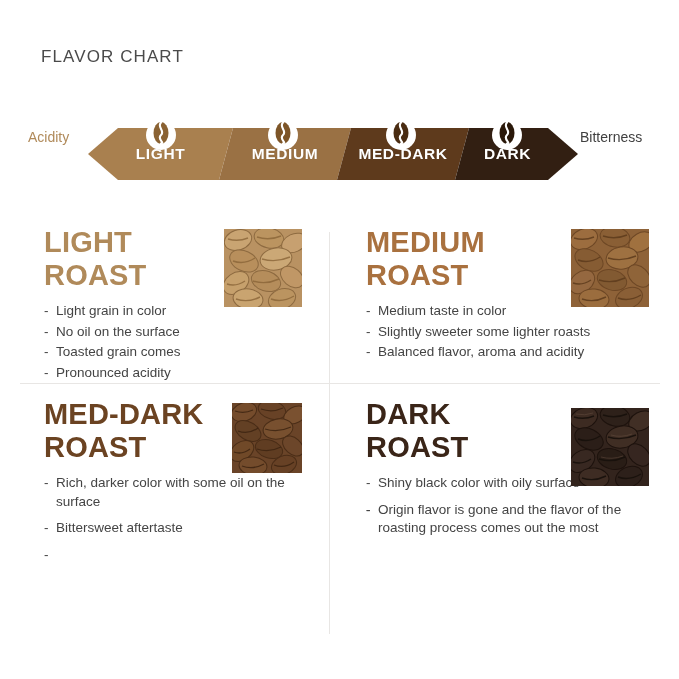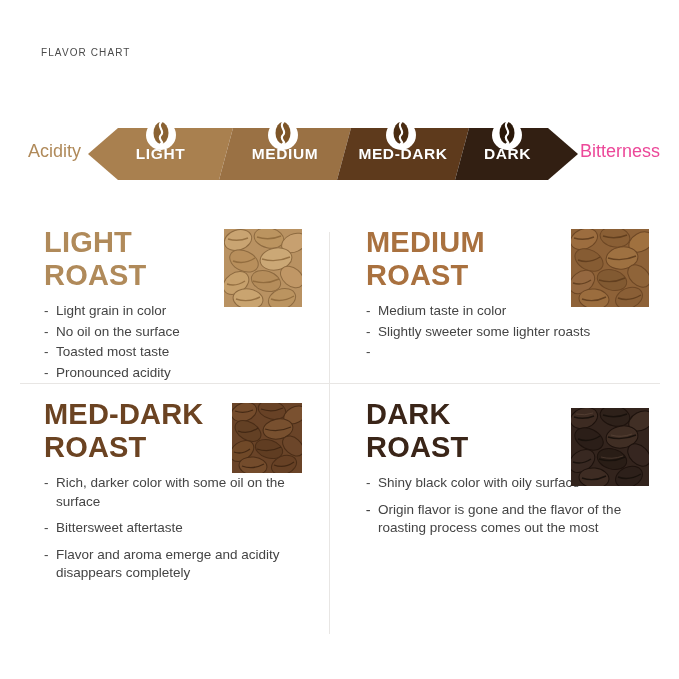--- a/index.html
+++ b/index.html
@@ -19,49 +19,49 @@
     background: #ffffff;
     overflow: hidden;
     box-sizing: border-box;
   }
 
   
   .chart-title {
     position: absolute;
     left: 41px;
     top: 47px;
-    font-size: 10px;
+    font-size: 17px;
     letter-spacing: 1.1px;
     color: #4a4a4a;
     font-weight: 400;
     white-space: nowrap;
   }
 
   
   .spectrum {
     position: absolute;
     left: 28px;
     top: 105px;
     width: 624px;
     height: 78px;
   }
   .spectrum-label {
     position: absolute;
-    top: 38px;
-    font-size: 18px;
+    top: 24px;
+    font-size: 14px;
     line-height: 16px;
     white-space: nowrap;
   }
   .spectrum-label.left {
     left: 0px;
     color: #b08a5a;
   }
   .spectrum-label.right {
     left: 552px;
-    color: #ec4899;
+    color: #404040;
   }
   .spectrum-bar {
     position: absolute;
     left: 60px;
     top: 23px;
     width: 490px;
     height: 52px;
   }
   .spectrum-bar svg {
     display: block;
@@ -228,21 +228,21 @@
 
   <div class="divider-v"></div>
   <div class="divider-h"></div>
 
   <div class="quad quad-q1">
     <div class="quad-heading">LIGHT
 ROAST</div>
     <ul class="quad-list">
       <li><span class="dash">-</span><span>Light grain in color</span></li>
       <li><span class="dash">-</span><span>No oil on the surface</span></li>
-      <li><span class="dash">-</span><span>Toasted most taste</span></li>
+      <li><span class="dash">-</span><span>Toasted grain comes</span></li>
       <li><span class="dash">-</span><span>Pronounced acidity</span></li>
     </ul>
   </div>
 
   <div class="bean-photo photo-q1">
     <svg width="78" height="78" viewBox="0 0 78 78" xmlns="http://www.w3.org/2000/svg">
       <rect width="78" height="78" fill="#b99262"></rect>
       <g stroke="#8d6a40" stroke-width="1">
         <ellipse cx="14" cy="11" rx="14" ry="10" fill="#c9a472" transform="rotate(-18 14 11)"></ellipse>
         <ellipse cx="45" cy="9" rx="15" ry="10" fill="#bb9460" transform="rotate(12 45 9)"></ellipse>
@@ -267,21 +267,21 @@
       </g>
     </svg>
   </div>
 
   <div class="quad quad-q2">
     <div class="quad-heading">MEDIUM
 ROAST</div>
     <ul class="quad-list">
       <li><span class="dash">-</span><span>Medium taste in color</span></li>
       <li><span class="dash">-</span><span>Slightly sweeter some lighter roasts</span></li>
-      <li><span class="dash">-</span></li>
+      <li><span class="dash">-</span><span>Balanced flavor, aroma and acidity</span></li>
     </ul>
   </div>
 
   <div class="bean-photo photo-q2">
     <svg width="78" height="78" viewBox="0 0 78 78" xmlns="http://www.w3.org/2000/svg">
       <rect width="78" height="78" fill="#8e6238"></rect>
       <g stroke="#6d4725" stroke-width="1">
         <ellipse cx="13" cy="10" rx="14" ry="10" fill="#9c6d3f" transform="rotate(-22 13 10)"></ellipse>
         <ellipse cx="44" cy="8" rx="15" ry="10" fill="#8a5f35" transform="rotate(10 44 8)"></ellipse>
         <ellipse cx="70" cy="13" rx="13" ry="9" fill="#a0713f" transform="rotate(-30 70 13)"></ellipse>
@@ -305,21 +305,21 @@
       </g>
     </svg>
   </div>
 
   <div class="quad quad-q3">
     <div class="quad-heading">MED-DARK
 ROAST</div>
     <ul class="quad-list">
       <li><span class="dash">-</span><span>Rich, darker color with some oil on the surface</span></li>
       <li><span class="dash">-</span><span>Bittersweet aftertaste</span></li>
-      <li><span class="dash">-</span><span>Flavor and aroma emerge and acidity disappears completely</span></li>
+      <li><span class="dash">-</span></li>
     </ul>
   </div>
 
   <div class="bean-photo photo-q3">
     <svg width="70" height="70" viewBox="0 0 70 70" xmlns="http://www.w3.org/2000/svg">
       <rect width="70" height="70" fill="#6a4428"></rect>
       <g stroke="#4a2d17" stroke-width="1">
         <ellipse cx="12" cy="9" rx="13" ry="9" fill="#754c2c" transform="rotate(-20 12 9)"></ellipse>
         <ellipse cx="40" cy="7" rx="14" ry="9" fill="#684226" transform="rotate(14 40 7)"></ellipse>
         <ellipse cx="63" cy="12" rx="12" ry="8" fill="#7a5130" transform="rotate(-28 63 12)"></ellipse>

